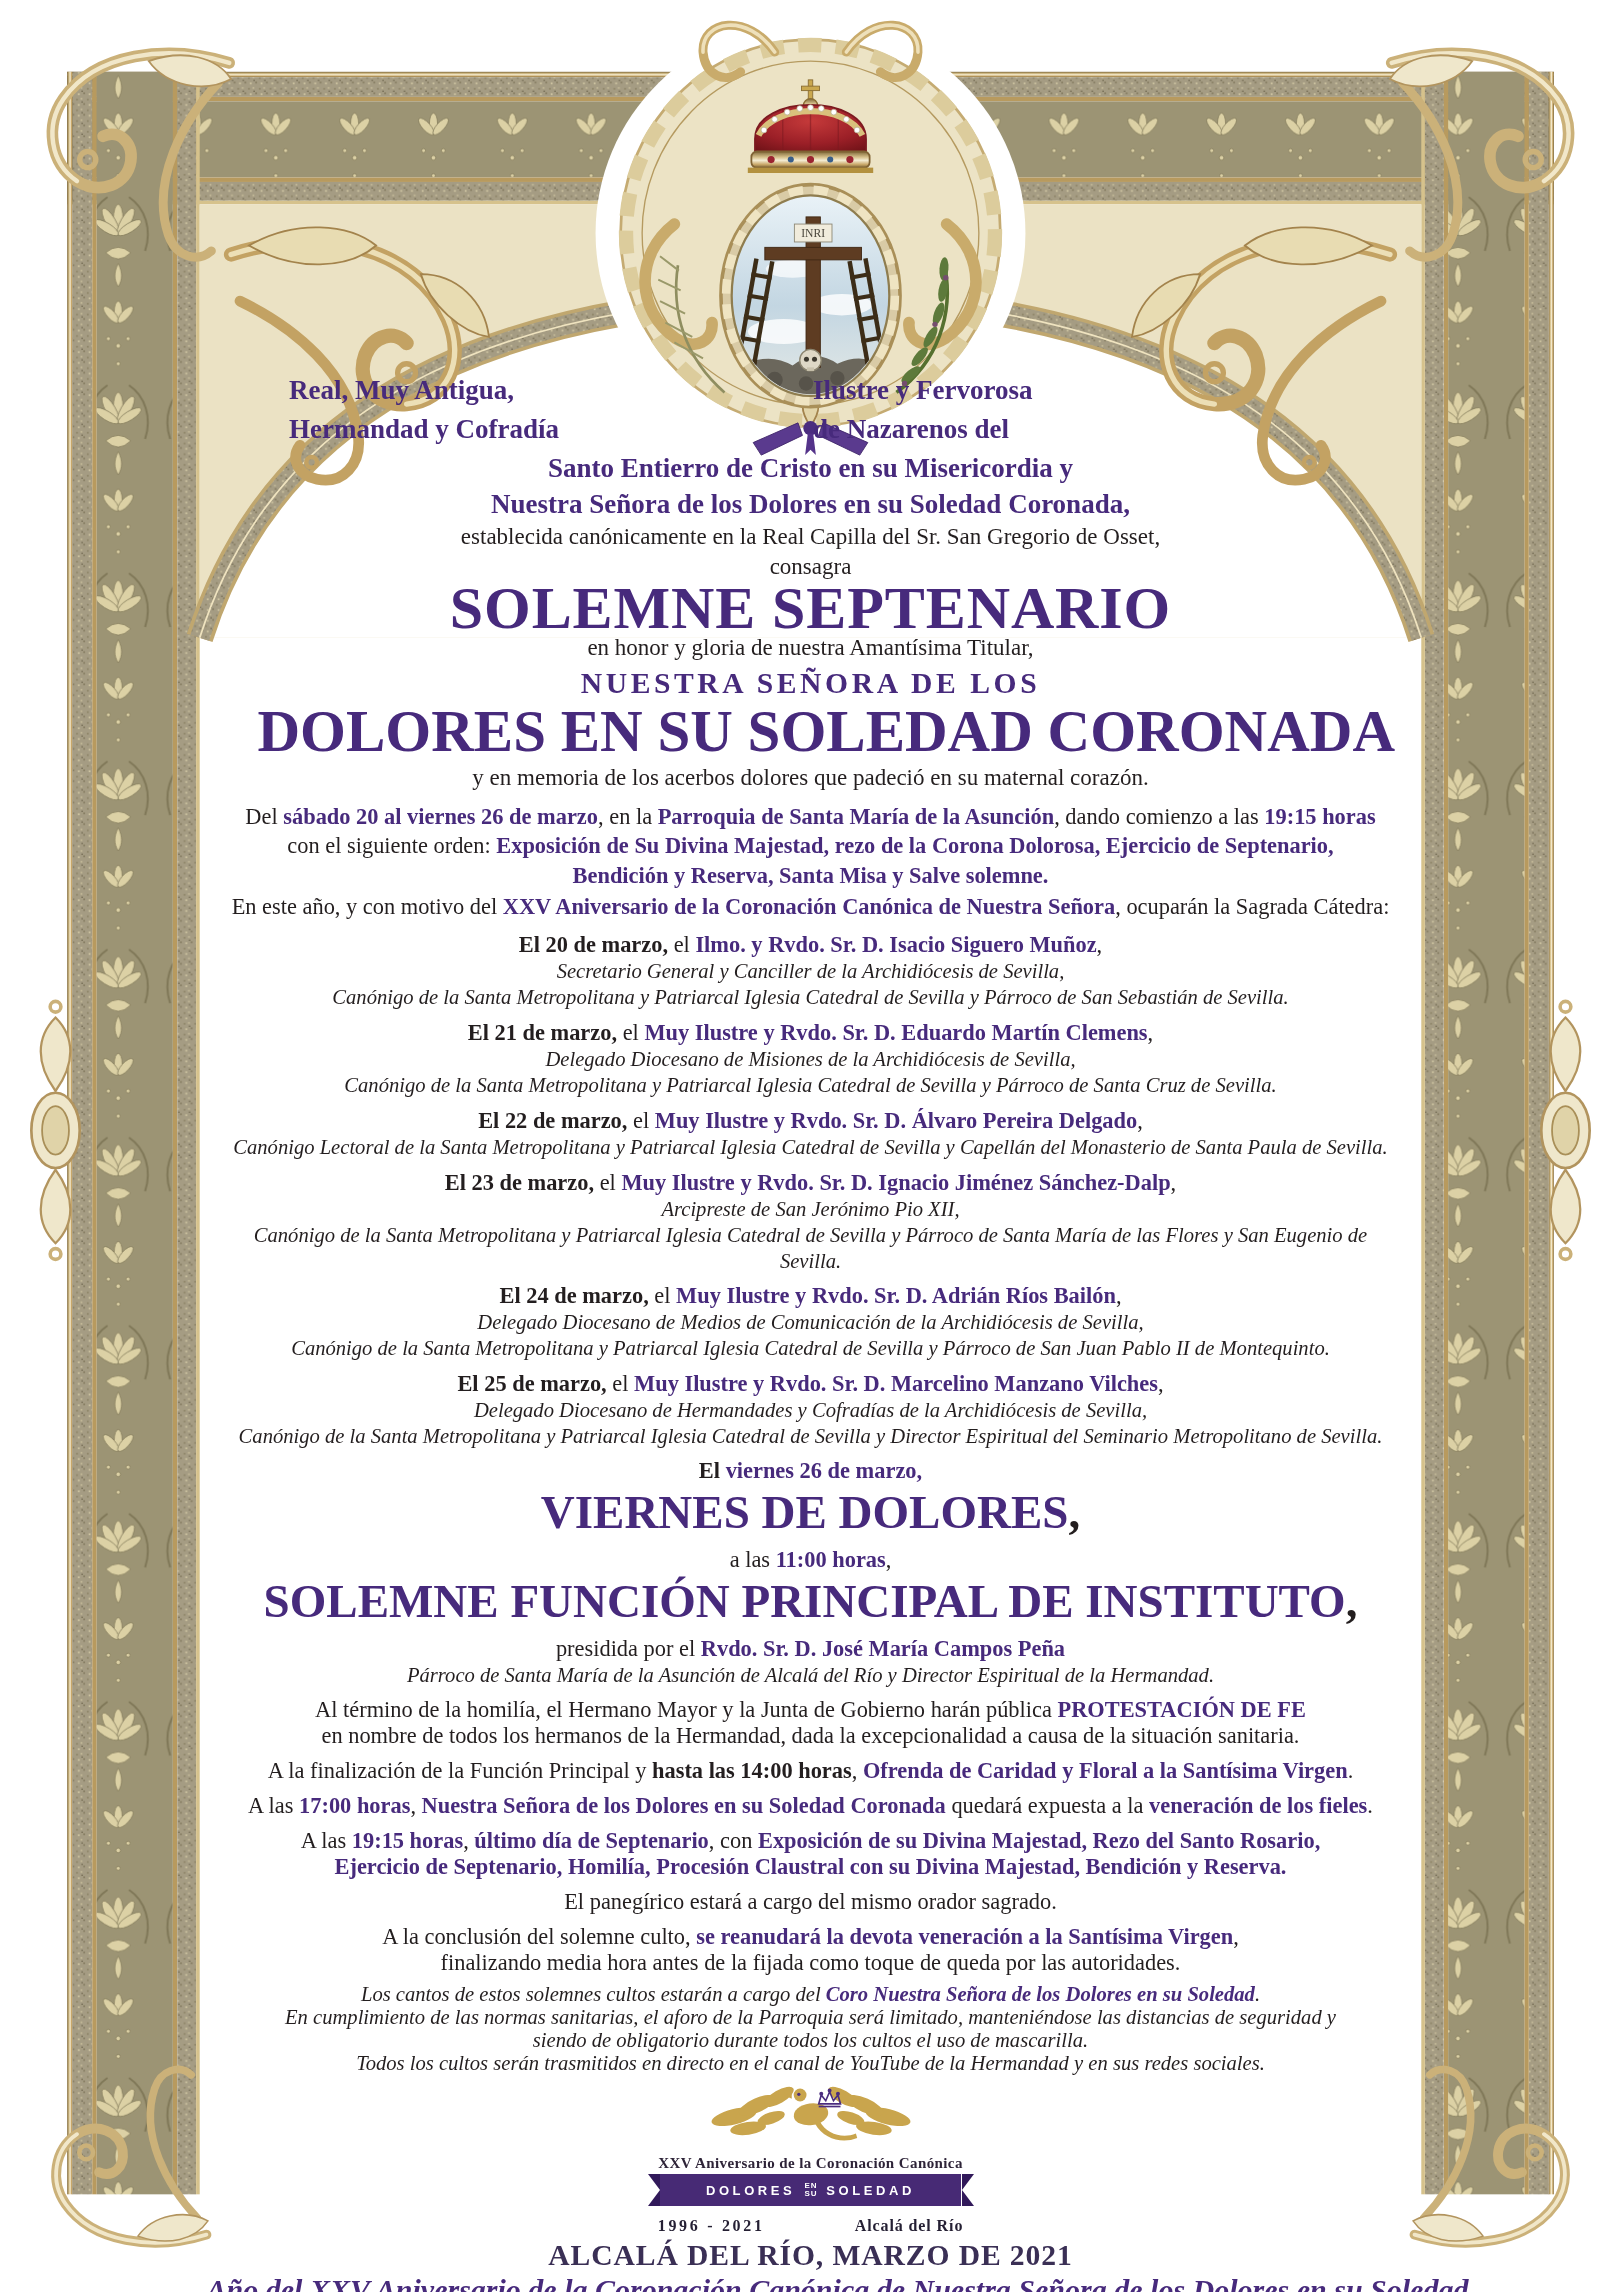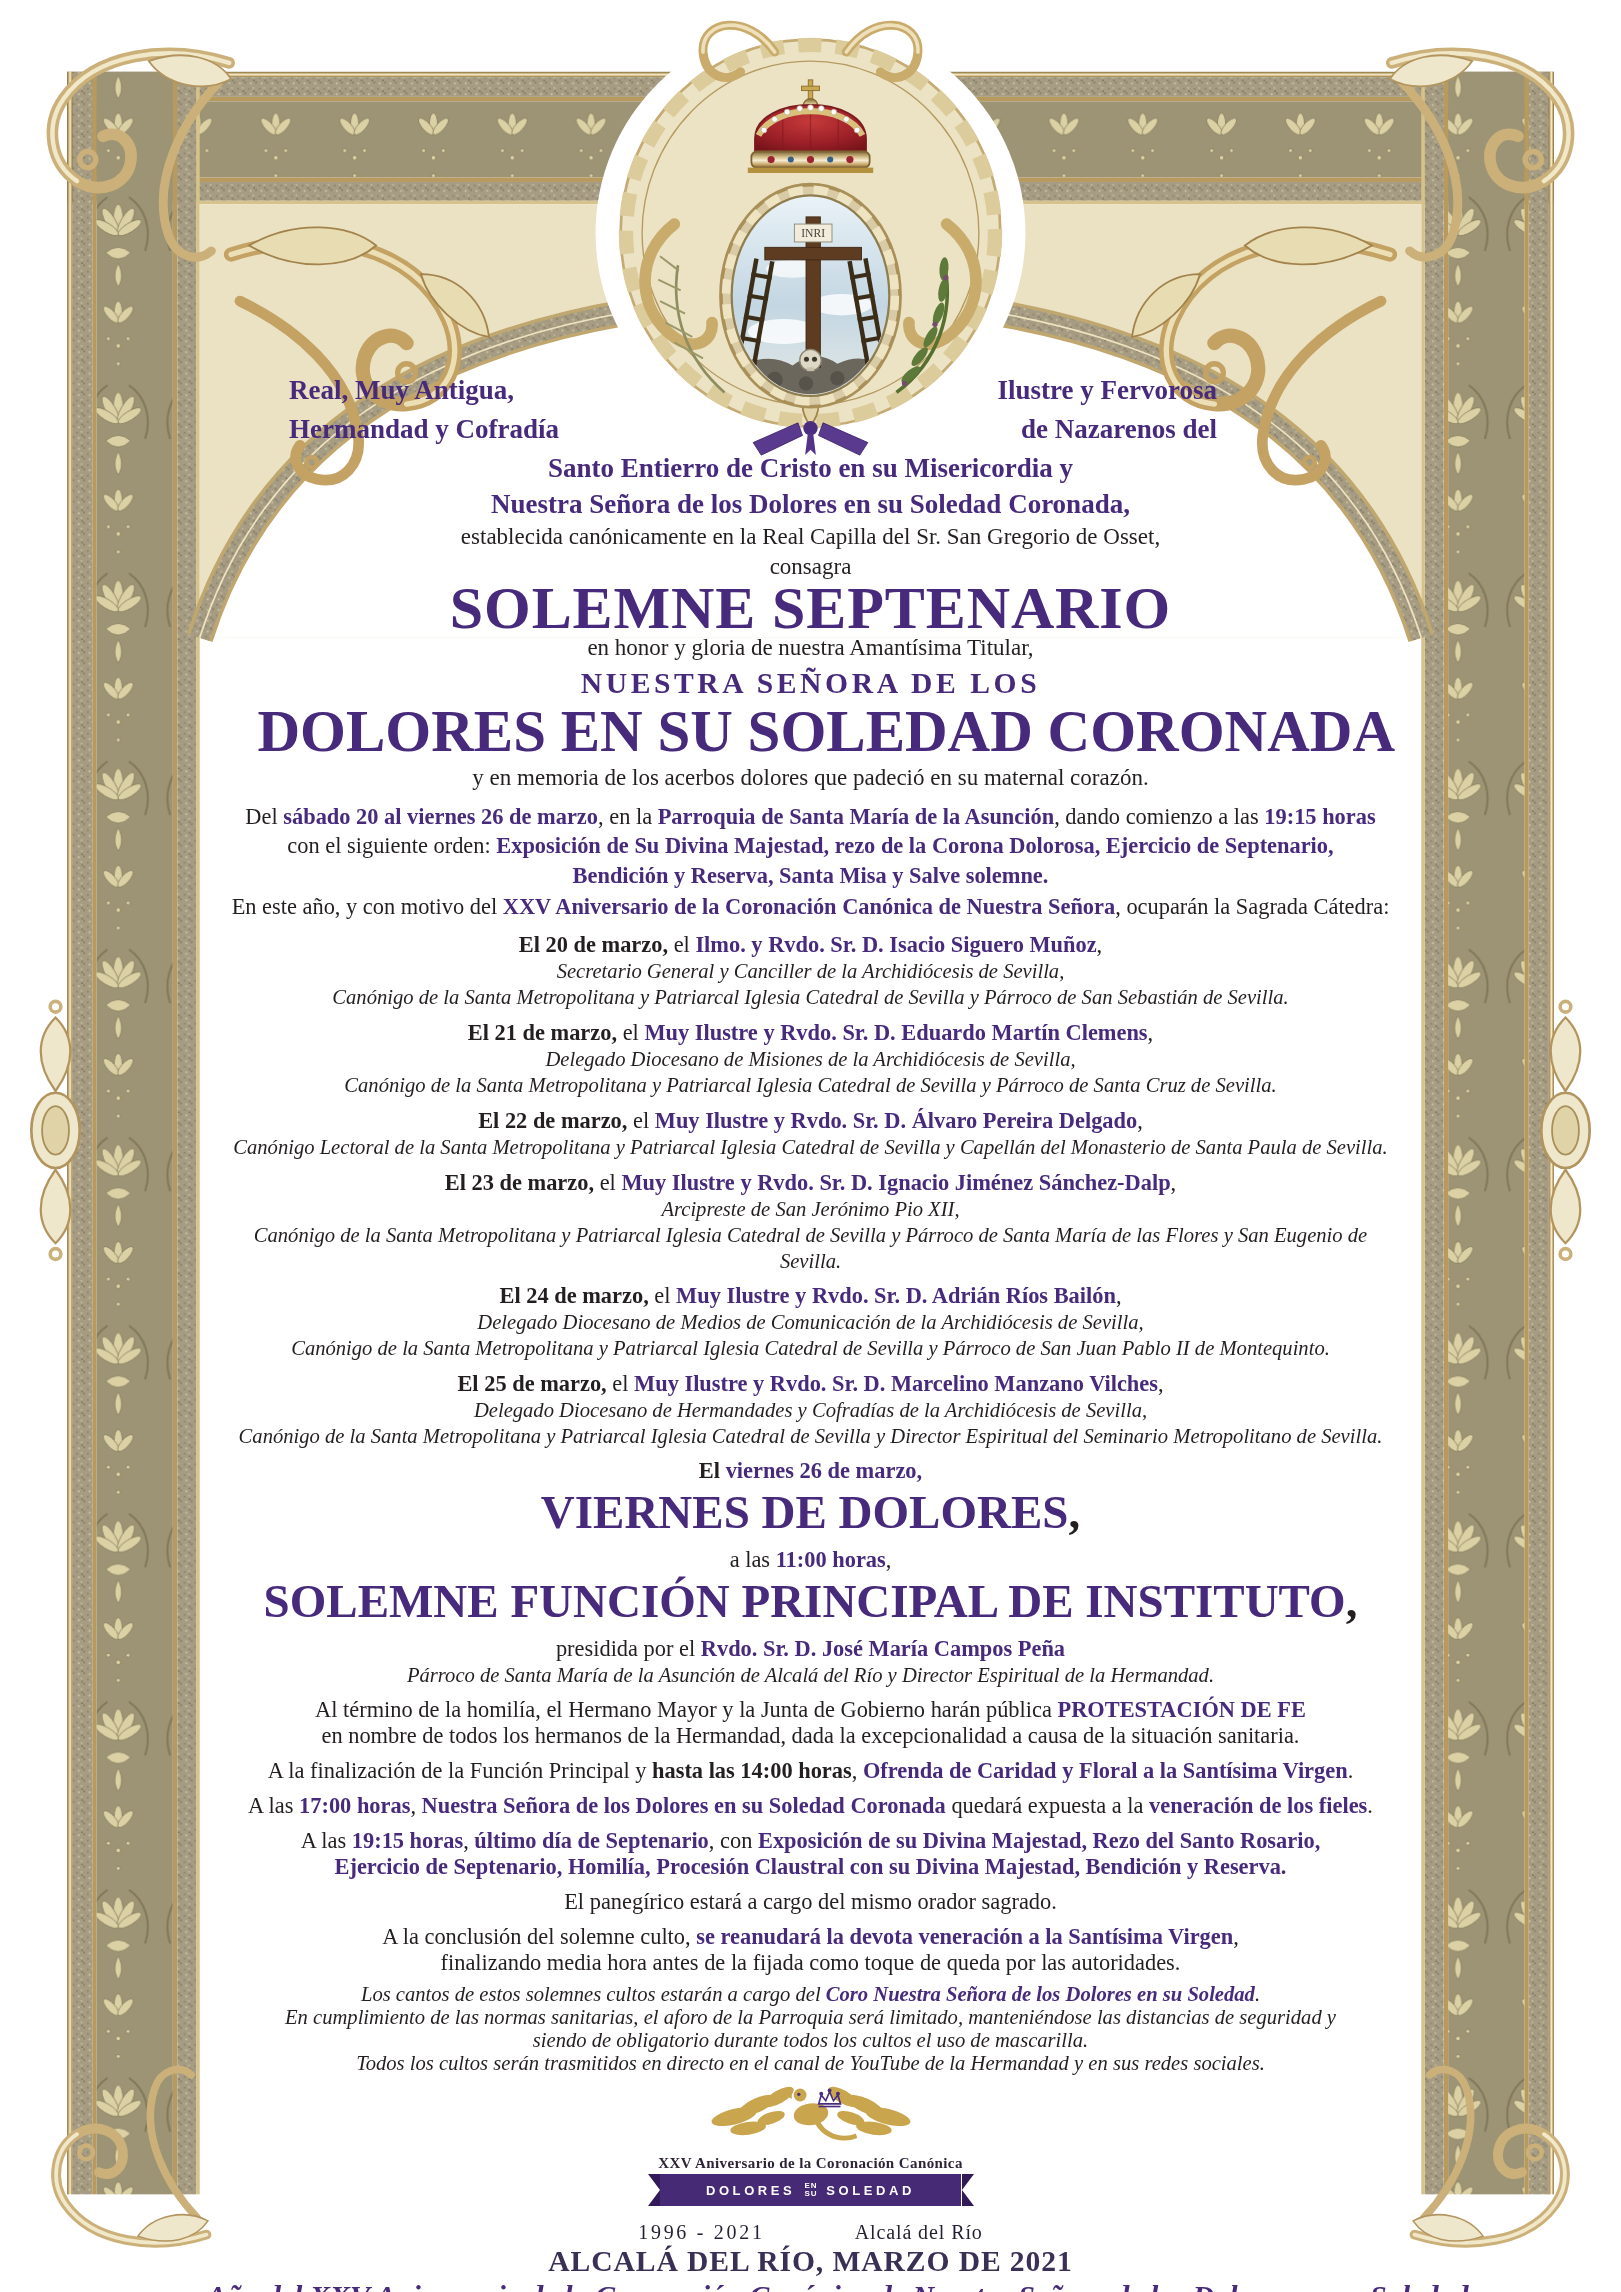--- a/index.html
+++ b/index.html
@@ -21,21 +21,21 @@
     text-align:center;padding:0;box-sizing:border-box;
   }
   .inner{padding:0 27px;}
   .s-n{color:var(--ink);}
   .s-b{color:var(--ink);font-weight:700;}
   .s-p{color:var(--purple);font-weight:700;}
   .s-i{color:var(--ink);font-style:italic;}
   .s-P{color:var(--purple);font-weight:700;font-style:italic;}
   .hdr-row{position:relative;height:79px;font-size:27px;font-weight:700;color:var(--purple);line-height:39px;}
   .hdr-left{position:absolute;left:63px;width:421px;text-align:left;}
-  .hdr-right{position:absolute;left:570px;width:421px;text-align:right;}
+  .hdr-right{position:absolute;left:587px;width:421px;text-align:left;}
   .hdr-c{font-size:27px;font-weight:700;color:var(--purple);line-height:36px;}
   .est{font-size:23px;line-height:29.6px;color:var(--ink);}
   .septenario{font-size:60px;line-height:50px;margin:1.8px 0 0;color:var(--purple);font-weight:700;letter-spacing:0.9px;}
   .senora{font-size:29.6px;font-weight:700;letter-spacing:3.6px;line-height:34px;margin-top:3.6px;color:var(--purple);}
   .dolores{font-size:59px;line-height:63px;margin:0;color:var(--purple);font-weight:700;text-align:right;}
   .intro{margin-top:9px;font-size:22.4px;line-height:29.6px;}
   .catedra{margin-top:1.8px;font-size:22.4px;line-height:29.6px;}
   .day{margin-top:9.9px;}
   .day .l1{font-size:22.4px;line-height:26px;}
   .line-i{font-style:italic;font-size:20.6px;line-height:26px;color:var(--ink);}
@@ -51,22 +51,22 @@
   .anniv{font-size:15px;line-height:18px;color:#2e2438;font-weight:700;letter-spacing:0.4px;}
   .banner{position:relative;width:301px;height:32px;margin:1.8px auto 0;background:var(--banner);
           display:flex;align-items:center;justify-content:center;gap:9px;color:#fff;
           font-family:"Liberation Sans", sans-serif;font-weight:700;}
   .banner::before{content:"";position:absolute;left:-12.5px;top:0;
       border-top:16px solid #31195a;border-bottom:16px solid #31195a;border-left:12.5px solid transparent;}
   .banner::after{content:"";position:absolute;right:-12.5px;top:0;
       border-top:16px solid #31195a;border-bottom:16px solid #31195a;border-right:12.5px solid transparent;}
   .banner .big{font-size:13px;letter-spacing:3.6px;}
   .banner .ensu{display:flex;flex-direction:column;font-size:8px;line-height:8px;letter-spacing:0.9px;}
-  .years{display:flex;justify-content:center;gap:90px;margin-top:17px;font-size:20px;line-height:18px;
-         color:#241f33;font-weight:400;}
+  .years{display:flex;justify-content:center;gap:90px;margin-top:11px;font-size:16px;line-height:18px;
+         color:#241f33;font-weight:700;}
   .years .yr{letter-spacing:2.7px;}
   .years .pl{letter-spacing:0.9px;}
   .footer-date{font-size:29.6px;line-height:32px;margin-top:3.6px;font-weight:700;color:#3a2f55;letter-spacing:0.9px;}
   .footer-year{font-size:30px;line-height:38px;font-weight:700;font-style:italic;color:var(--purple);
                white-space:nowrap;width:1621px;margin-left:-199px;text-align:center;}
 </style>
 </head>
 <body>
 
 <div class="poster">

